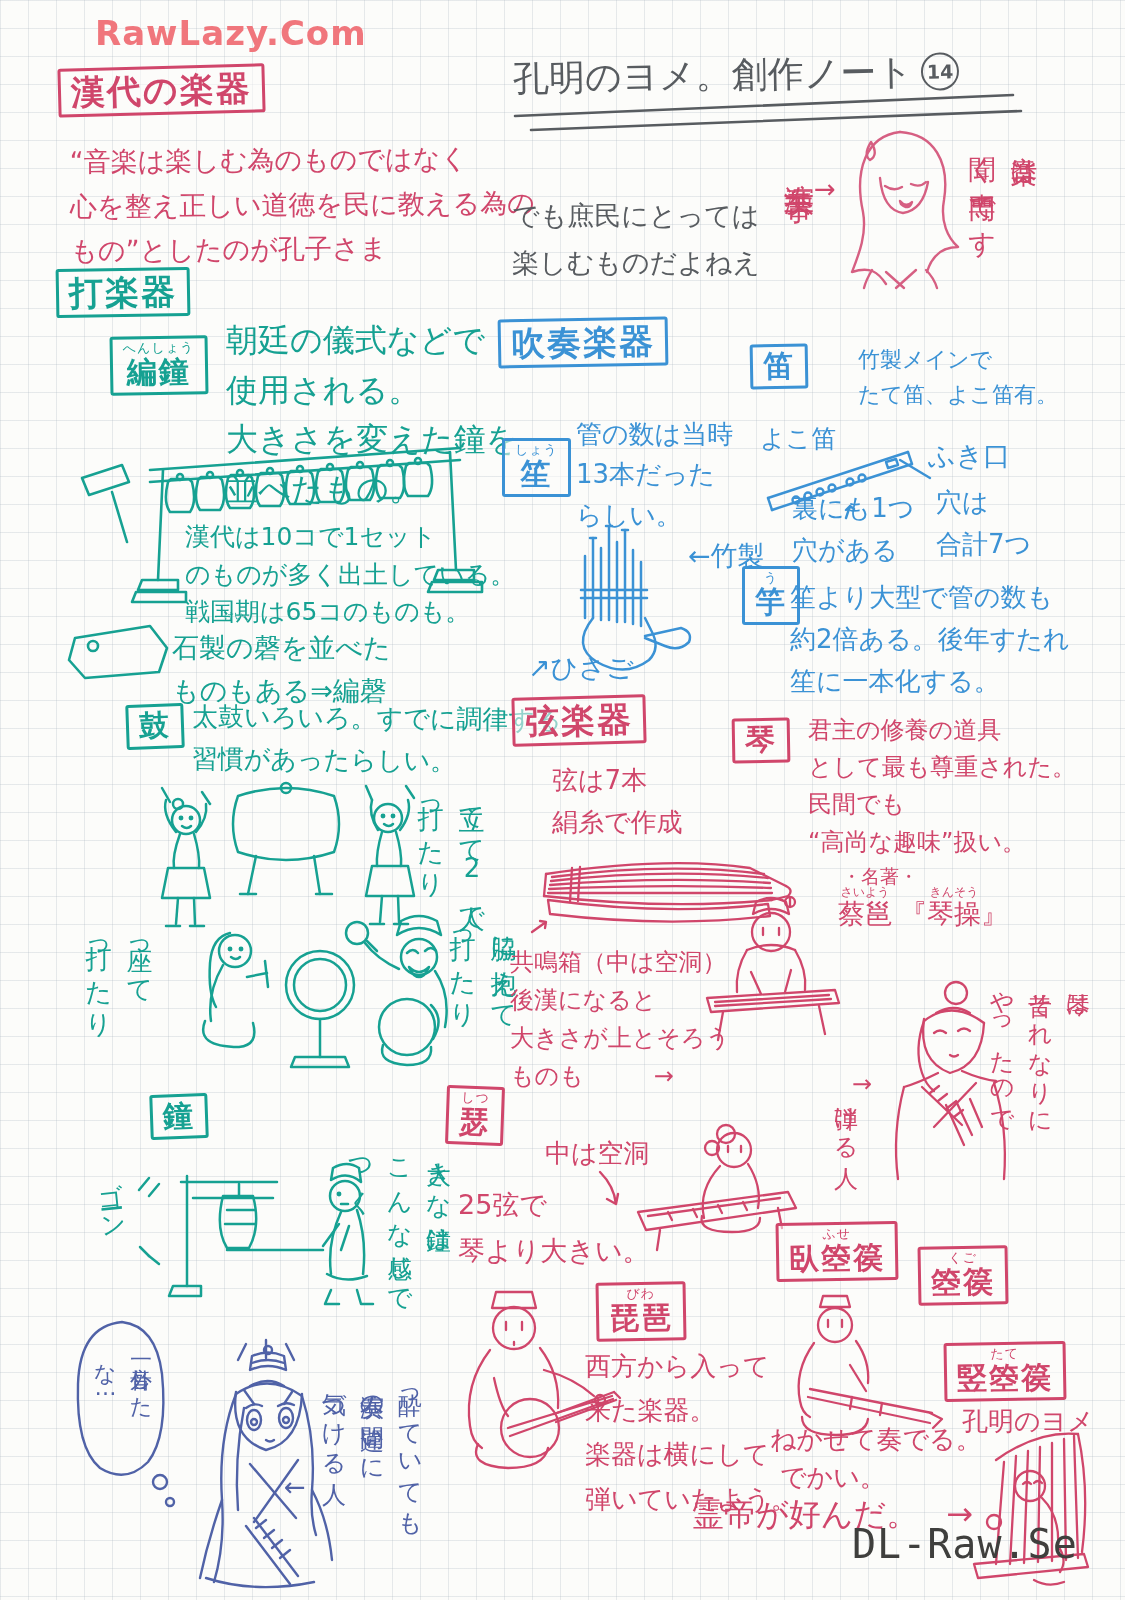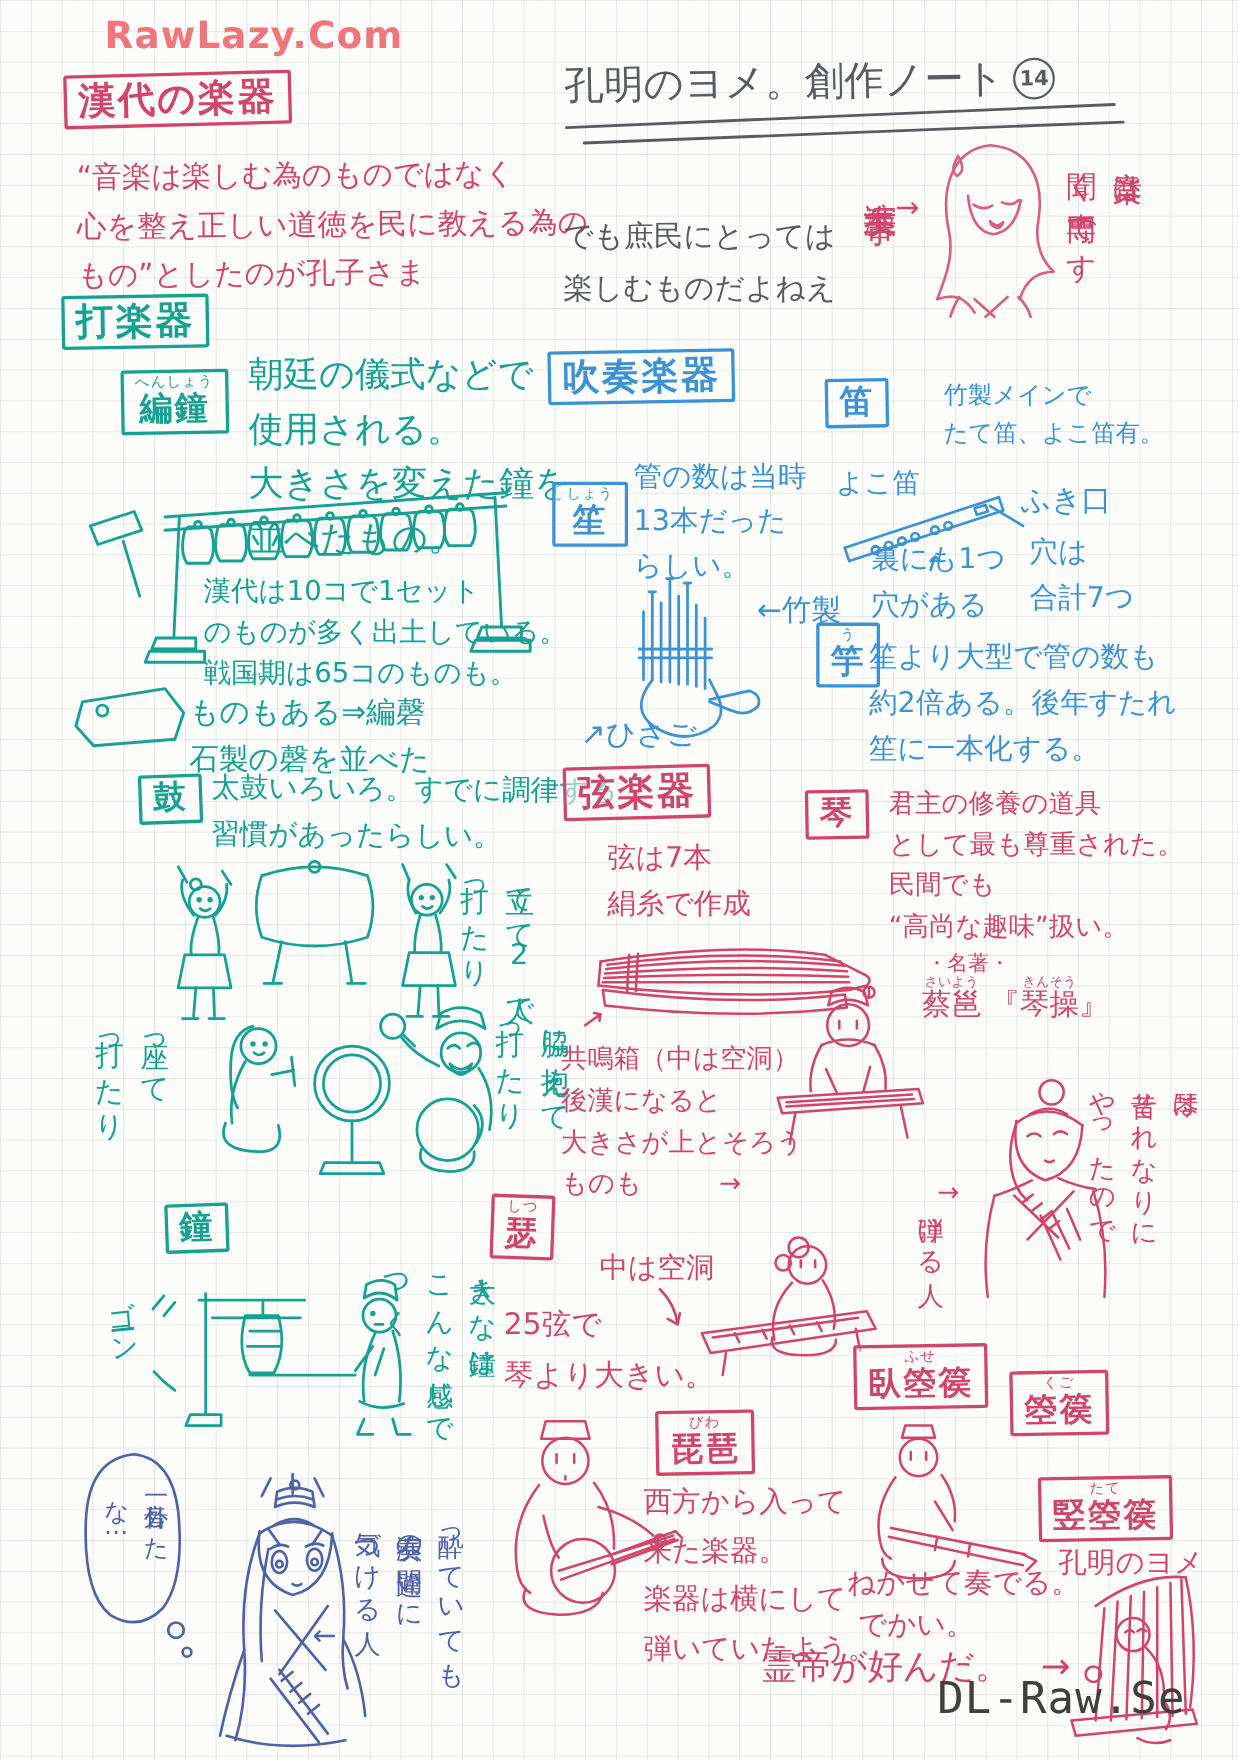--- a/index.html
+++ b/index.html
@@ -137,22 +137,22 @@
   </div>
 
   <svg style="left:55px;top:620px" width="118" height="68" viewBox="0 0 118 68">
     <g stroke="#16a192" stroke-width="2.6">
       <path d="M20,18 L95,6 L112,28 L104,52 L30,58 L14,40 z"></path>
         <circle cx="38" cy="26" r="5"></circle>
     </g>
   </svg>
   <span class="t teal" style="left:224px;top:608px;font-size:10px">けい</span>
   <div class="t teal" style="left:172px;top:626px;font-size:27px;line-height:1.6">
+    <div>石製の磬を並べた</div>
     <div>ものもある⇒編磬</div>
-    <div>石製の磬を並べた</div>
   </div>
 
   <div class="box teal" style="left:126px;top:704px;transform:rotate(-2deg)">
     <div class="lbl">鼓</div>
   </div>
   <div class="t teal" style="left:192px;top:698px;font-size:26px;line-height:1.6;transform:rotate(0.5deg)">
     <div>太鼓いろいろ。すでに調律する</div>
     <div>習慣があったらしい。</div>
   </div>
 

